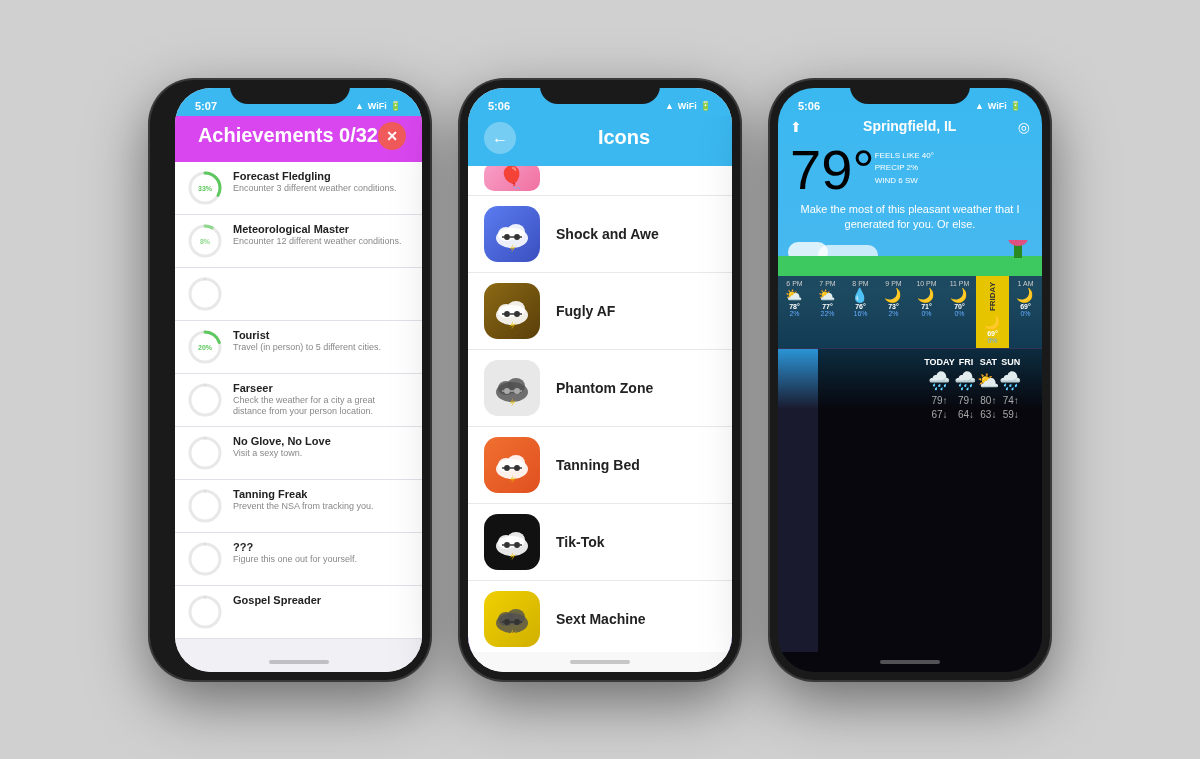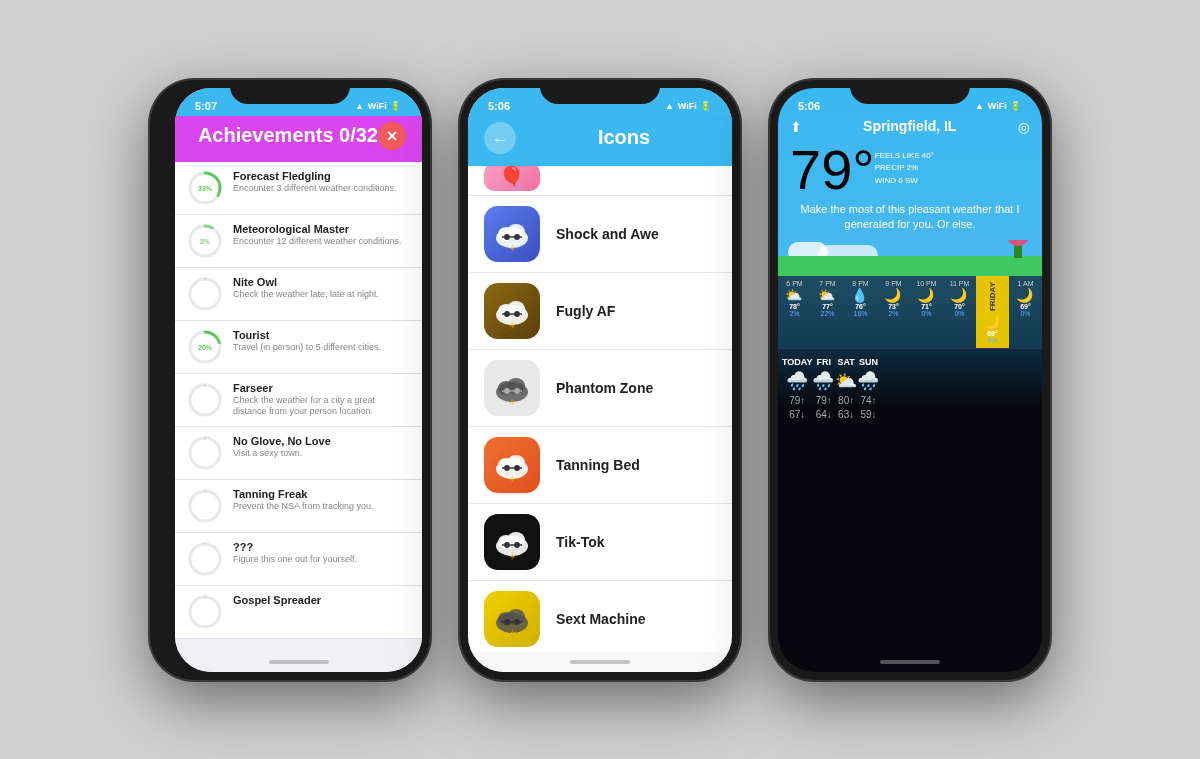--- a/index.html
+++ b/index.html
@@ -215,23 +215,24 @@
     
     .hourly-container {
       background: rgba(0,0,0,0.6);
       overflow: hidden;
     }
 
     
     .daily-container {
       background: rgba(0,0,0,0.7);
       display: flex;
-      justify-content: flex-start;
-      padding: 8px 4px;
+      justify-content: flex-end;
+      padding: 8px 20px;
       flex: 1;
+      margin-left: 40px;
     }
     .daily-item {
       display: flex;
       flex-direction: column;
       align-items: center;
       gap: 3px;
       font-size: 9px;
       color: #ccc;
     }
     .daily-label { font-weight: 700; font-size: 9px; color: #fff; }
@@ -325,24 +326,20 @@
     </div>
   </div>
         <div class="achievement-item">
     <div class="progress-ring">
       <svg viewBox="0 0 36 36">
         <circle class="bg-circle" cx="18" cy="18" r="15"></circle>
         <circle class="fg-circle" cx="18" cy="18" r="15" stroke="#ddd" stroke-dasharray="0 94.24777960769379" stroke-dashoffset="0"></circle>
       </svg>
       <div class="label" style="color:#ccc;"></div>
     </div>
-    <div class="achievement-info">
-      <div class="achievement-name">Nite Owl</div>
-      <div class="achievement-desc">Check the weather late, late at night.</div>
-    </div>
   </div>
         <div class="achievement-item">
     <div class="progress-ring">
       <svg viewBox="0 0 36 36">
         <circle class="bg-circle" cx="18" cy="18" r="15"></circle>
         <circle class="fg-circle" cx="18" cy="18" r="15" stroke="#5dc85d" stroke-dasharray="18.84955592153876 94.24777960769379" stroke-dashoffset="0"></circle>
       </svg>
       <div class="label" style="color:#5dc85d;">20%</div>
     </div>
     <div class="achievement-info">

